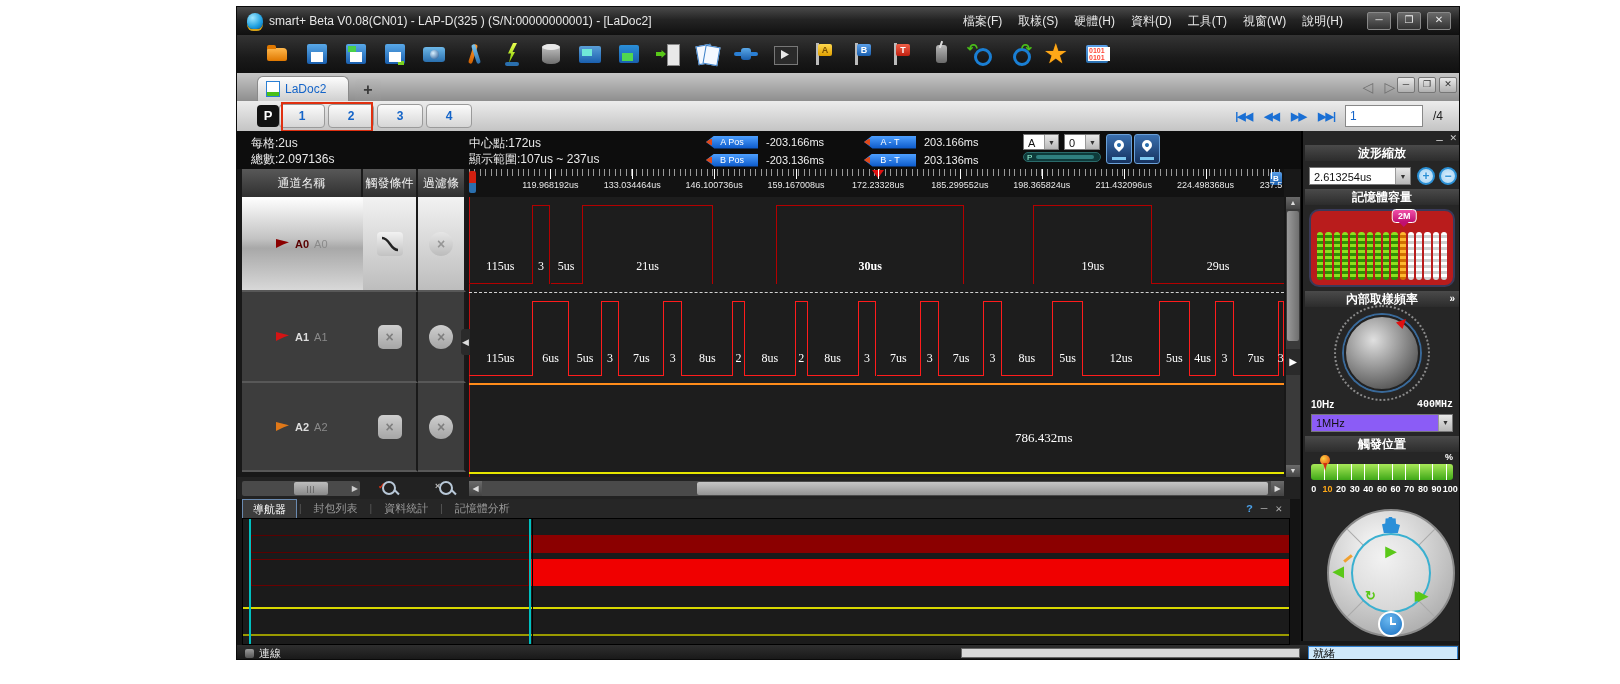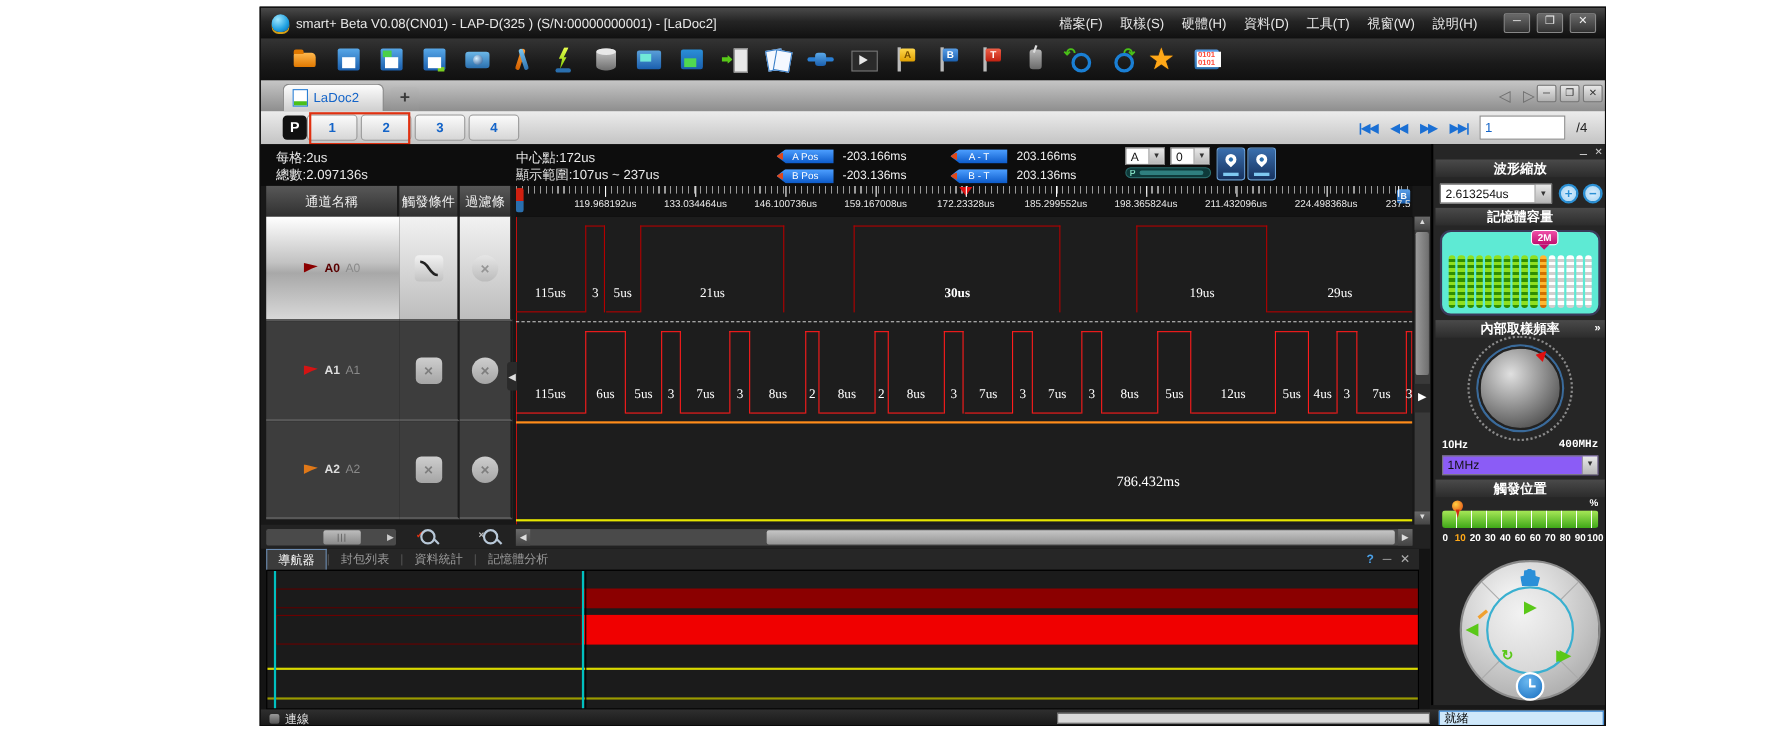--- a/index.html
+++ b/index.html
@@ -144,21 +144,21 @@
   #hsLarrow{position:absolute;right:2px;top:3px;color:#ccc;font-size:8px;}
   .magic{position:absolute;top:310px;width:30px;height:18px;}
   .magring{position:absolute;left:6px;top:2px;width:10px;height:10px;border:2px solid #b8c8d8;border-radius:50%;}
   .magtail{position:absolute;left:17px;top:12px;width:7px;height:2px;background:#b8c8d8;transform:rotate(45deg);}
   .magmark{position:absolute;left:2px;top:2px;color:#e03010;font-size:9px;font-weight:bold;}
   #hsR{position:absolute;left:232px;top:312px;width:815px;height:15px;background:#4a4a4a;}
   .hsRbtn{position:absolute;top:0;width:13px;height:15px;background:linear-gradient(#6a6a6a,#444);color:#ddd;font-size:8px;text-align:center;line-height:15px;}
   #hsRthumb{position:absolute;left:28%;top:1px;width:70%;height:13px;background:linear-gradient(#c6c6c6,#949494);border-radius:2px;}
 
   
-  #bottom{position:absolute;left:0;top:492px;width:1063px;height:146px;background:#141414;}
+  #bottom{position:absolute;left:0;top:492px;width:1063px;height:146px;background:#141414;font-family:Liberation Mono, monospace;}
   #btabs{position:absolute;left:5px;top:0;width:1048px;height:19px;background:#262626;border-bottom:1px solid #000;display:flex;align-items:center;font-size:11px;color:#9a9a9a;}
   .btab{padding:2px 10px;white-space:nowrap;}
   .btab.active{background:#3c3c3c;color:#fff;border:1px solid #6a8ab0;border-bottom:none;}
   .btabsep{color:#555;}
   #btabctrl{margin-left:auto;display:flex;gap:8px;padding-right:8px;align-items:center;}
   #bhelp{color:#4aa0e8;font-size:11px;font-weight:bold;}
   .bctl{color:#aaa;font-size:11px;}
   #bnav{position:absolute;left:5px;top:19px;width:1048px;height:127px;background:#1b1b1b;border:1px solid #000;box-sizing:border-box;overflow:hidden;}
   .navband{position:absolute;}
   .navcursor{position:absolute;top:0;width:2px;height:100%;background:#00c0c0;}
@@ -172,21 +172,21 @@
   #stReady{position:absolute;left:1071px;top:1px;width:150px;height:14px;background:#cfe8fa;border:1px solid #2f80d0;color:#000;padding-left:4px;box-sizing:border-box;line-height:12px;}
 
   
   #rightpanel{position:absolute;left:1064px;top:124px;width:160px;height:510px;background:#262626;border-left:2px solid #000;box-sizing:border-box;}
   .rphdr{position:relative;margin:4px 2px 0 2px;height:16px;background:linear-gradient(#4a4a4a,#2c2c2c);color:#fff;font-size:12px;font-weight:bold;text-align:center;line-height:16px;}
   #rptopicons{position:absolute;right:4px;top:2px;display:flex;gap:6px;color:#ccc;font-size:9px;}
   #zoomrow{position:relative;margin:6px 4px 0 6px;height:18px;}
   #zoomsel{position:absolute;left:0;top:0;width:102px;height:18px;background:#fff;border:1px solid #777;color:#111;font-size:11px;line-height:18px;padding-left:4px;box-sizing:border-box;}
   #zoomsel .dd{position:absolute;right:0;top:0;width:14px;height:100%;background:linear-gradient(#e8e8e8,#b8b8b8);border-left:1px solid #999;color:#333;font-size:7px;text-align:center;line-height:17px;}
   .zbtn{position:absolute;top:0;width:18px;height:18px;border-radius:50%;border:2px solid #2a8fd4;color:#2a8fd4;font-weight:bold;font-size:12px;text-align:center;line-height:15px;box-sizing:border-box;background:radial-gradient(circle,#dff0ff,#9fd0f0);}
-  #gauge{position:relative;margin:4px 6px 0 6px;height:74px;background:#5eead4;border:2px solid #3a3a5a;border-radius:10px;}
+  #gauge{position:relative;margin:4px 6px 0 6px;height:74px;background:#b91c1c;border:2px solid #3a3a5a;border-radius:10px;}
   #balloon{position:absolute;top:-2px;transform:translateX(-50%);background:linear-gradient(#f050a8,#c01070);border:1px solid #fff;border-radius:4px;color:#fff;font-size:9px;font-weight:bold;padding:1px 5px;z-index:3;}
   #balloon::after{content:"";position:absolute;left:50%;bottom:-5px;transform:translateX(-50%);border-left:5px solid transparent;border-right:5px solid transparent;border-top:5px solid #c01070;}
   #bars{position:absolute;left:6px;bottom:5px;right:6px;height:48px;display:flex;gap:2px;align-items:flex-end;}
   .mbar{flex:1;height:100%;border-radius:3px;}
   .mbar.g{background:repeating-linear-gradient(0deg,#2f8f00 0 3px,#8fe020 3px 6px);}
   .mbar.o{background:repeating-linear-gradient(0deg,#d07000 0 3px,#ffb830 3px 6px);}
   .mbar.w{background:repeating-linear-gradient(0deg,#cfcfcf 0 3px,#ffffff 3px 6px);}
   #freqhdrarrow{position:absolute;right:4px;top:0;font-size:10px;color:#fff;}
   #knobwrap{position:relative;height:92px;}
   #knobring{position:absolute;left:50%;top:46px;transform:translate(-50%,-50%);width:96px;height:96px;border-radius:50%;border:2px dotted #8a8a8a;box-sizing:border-box;}

